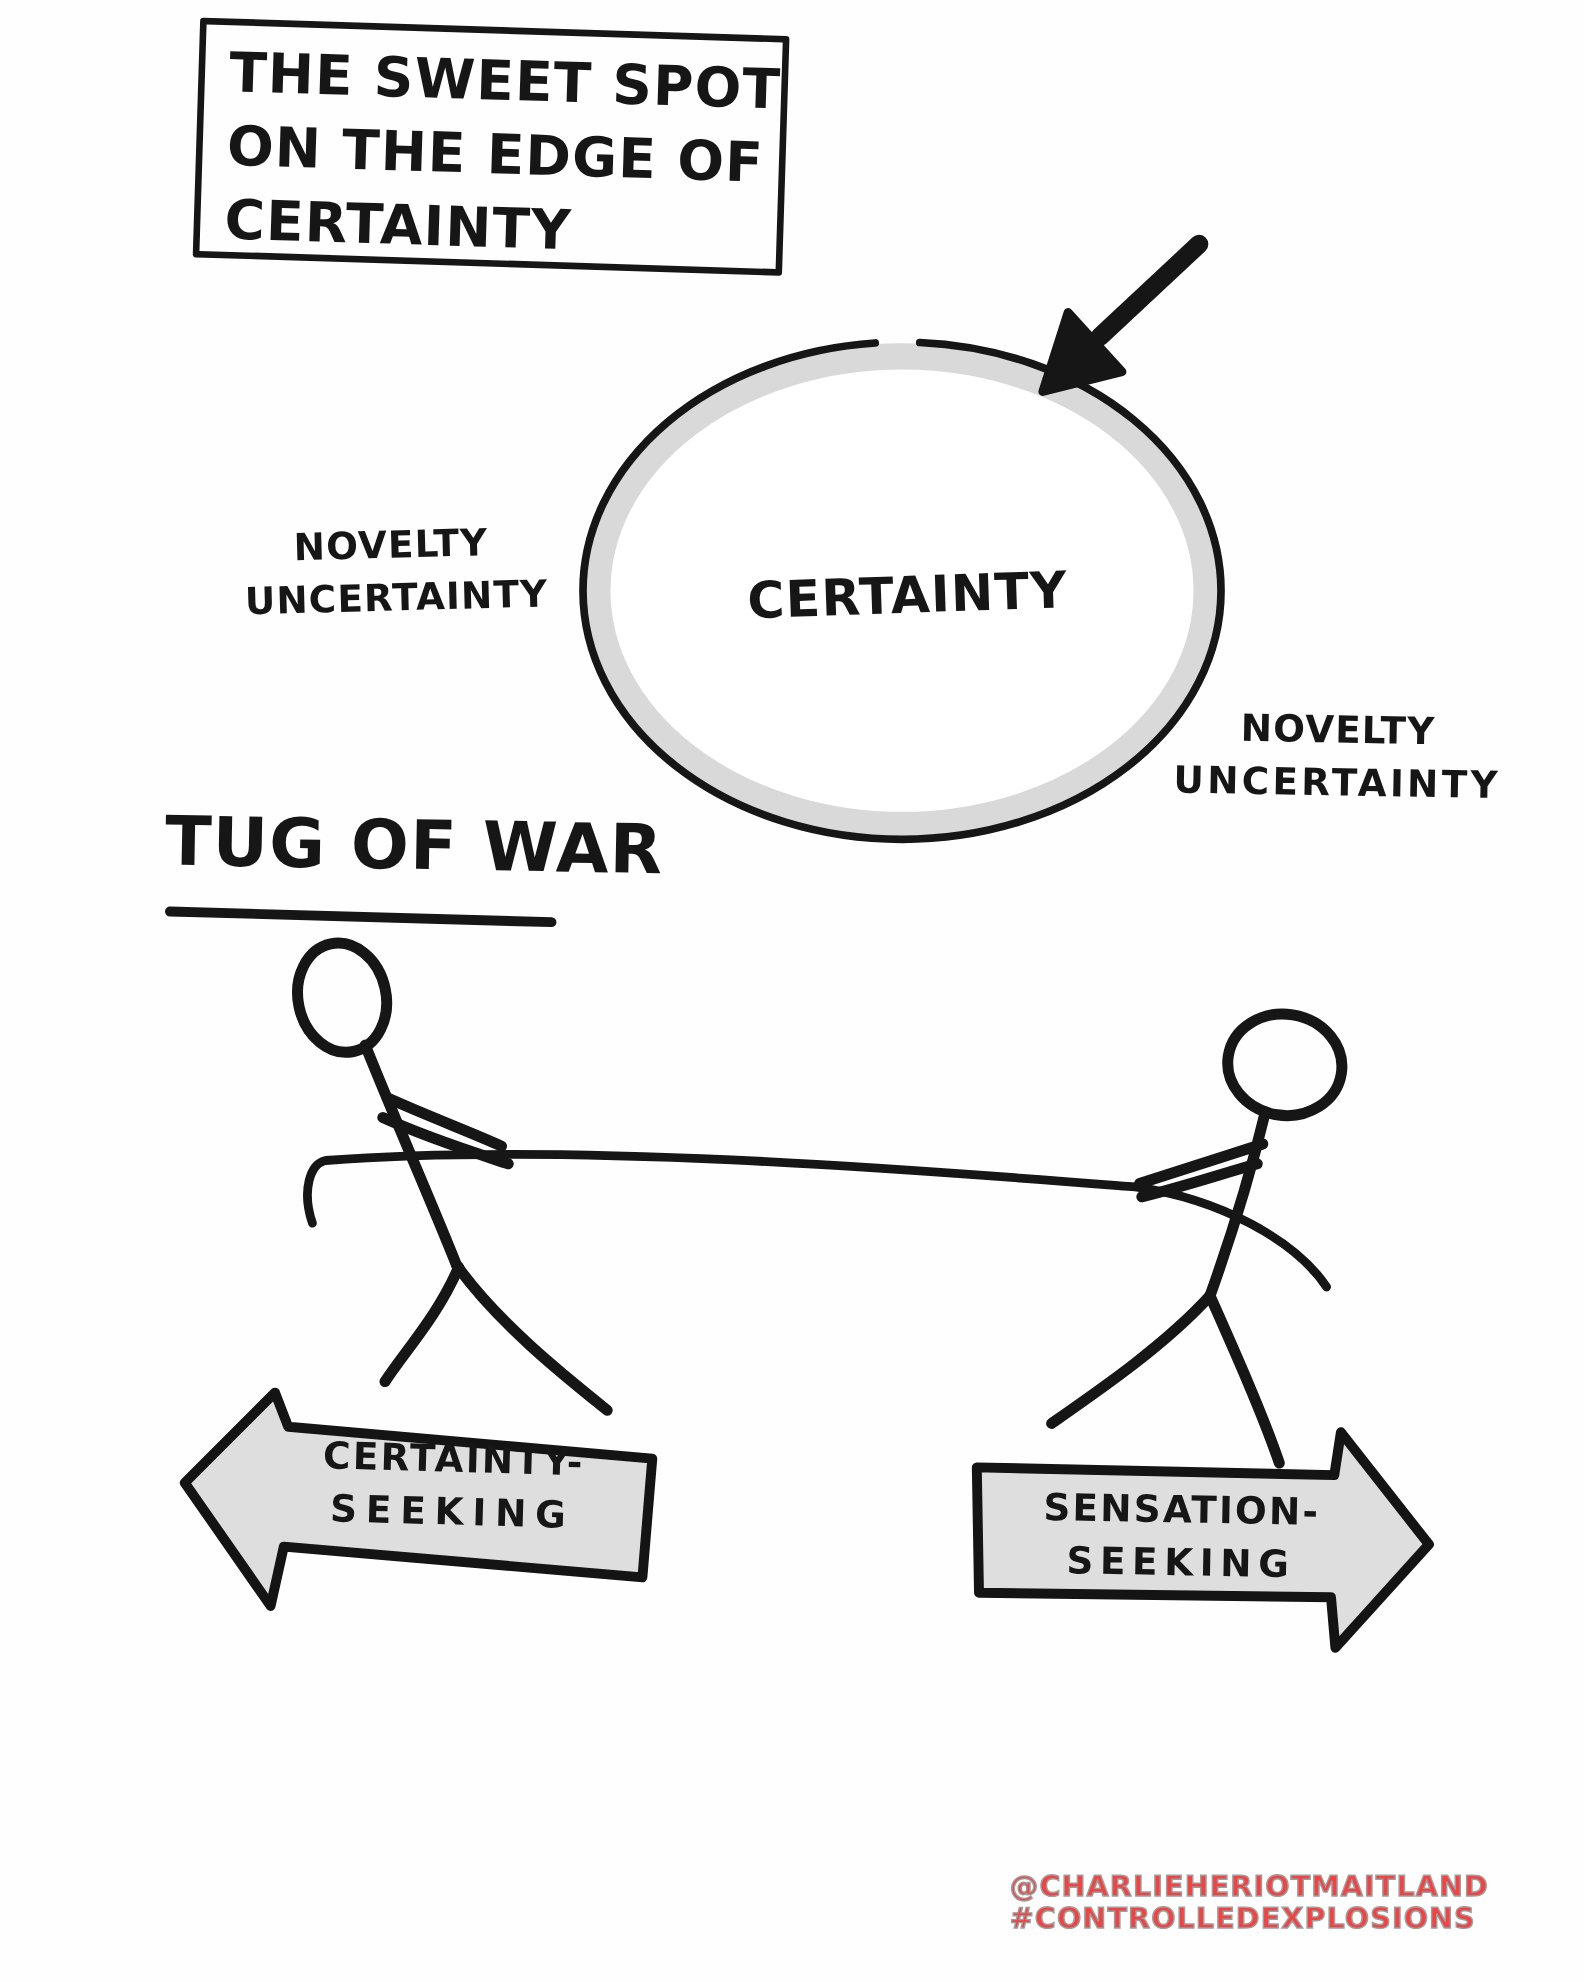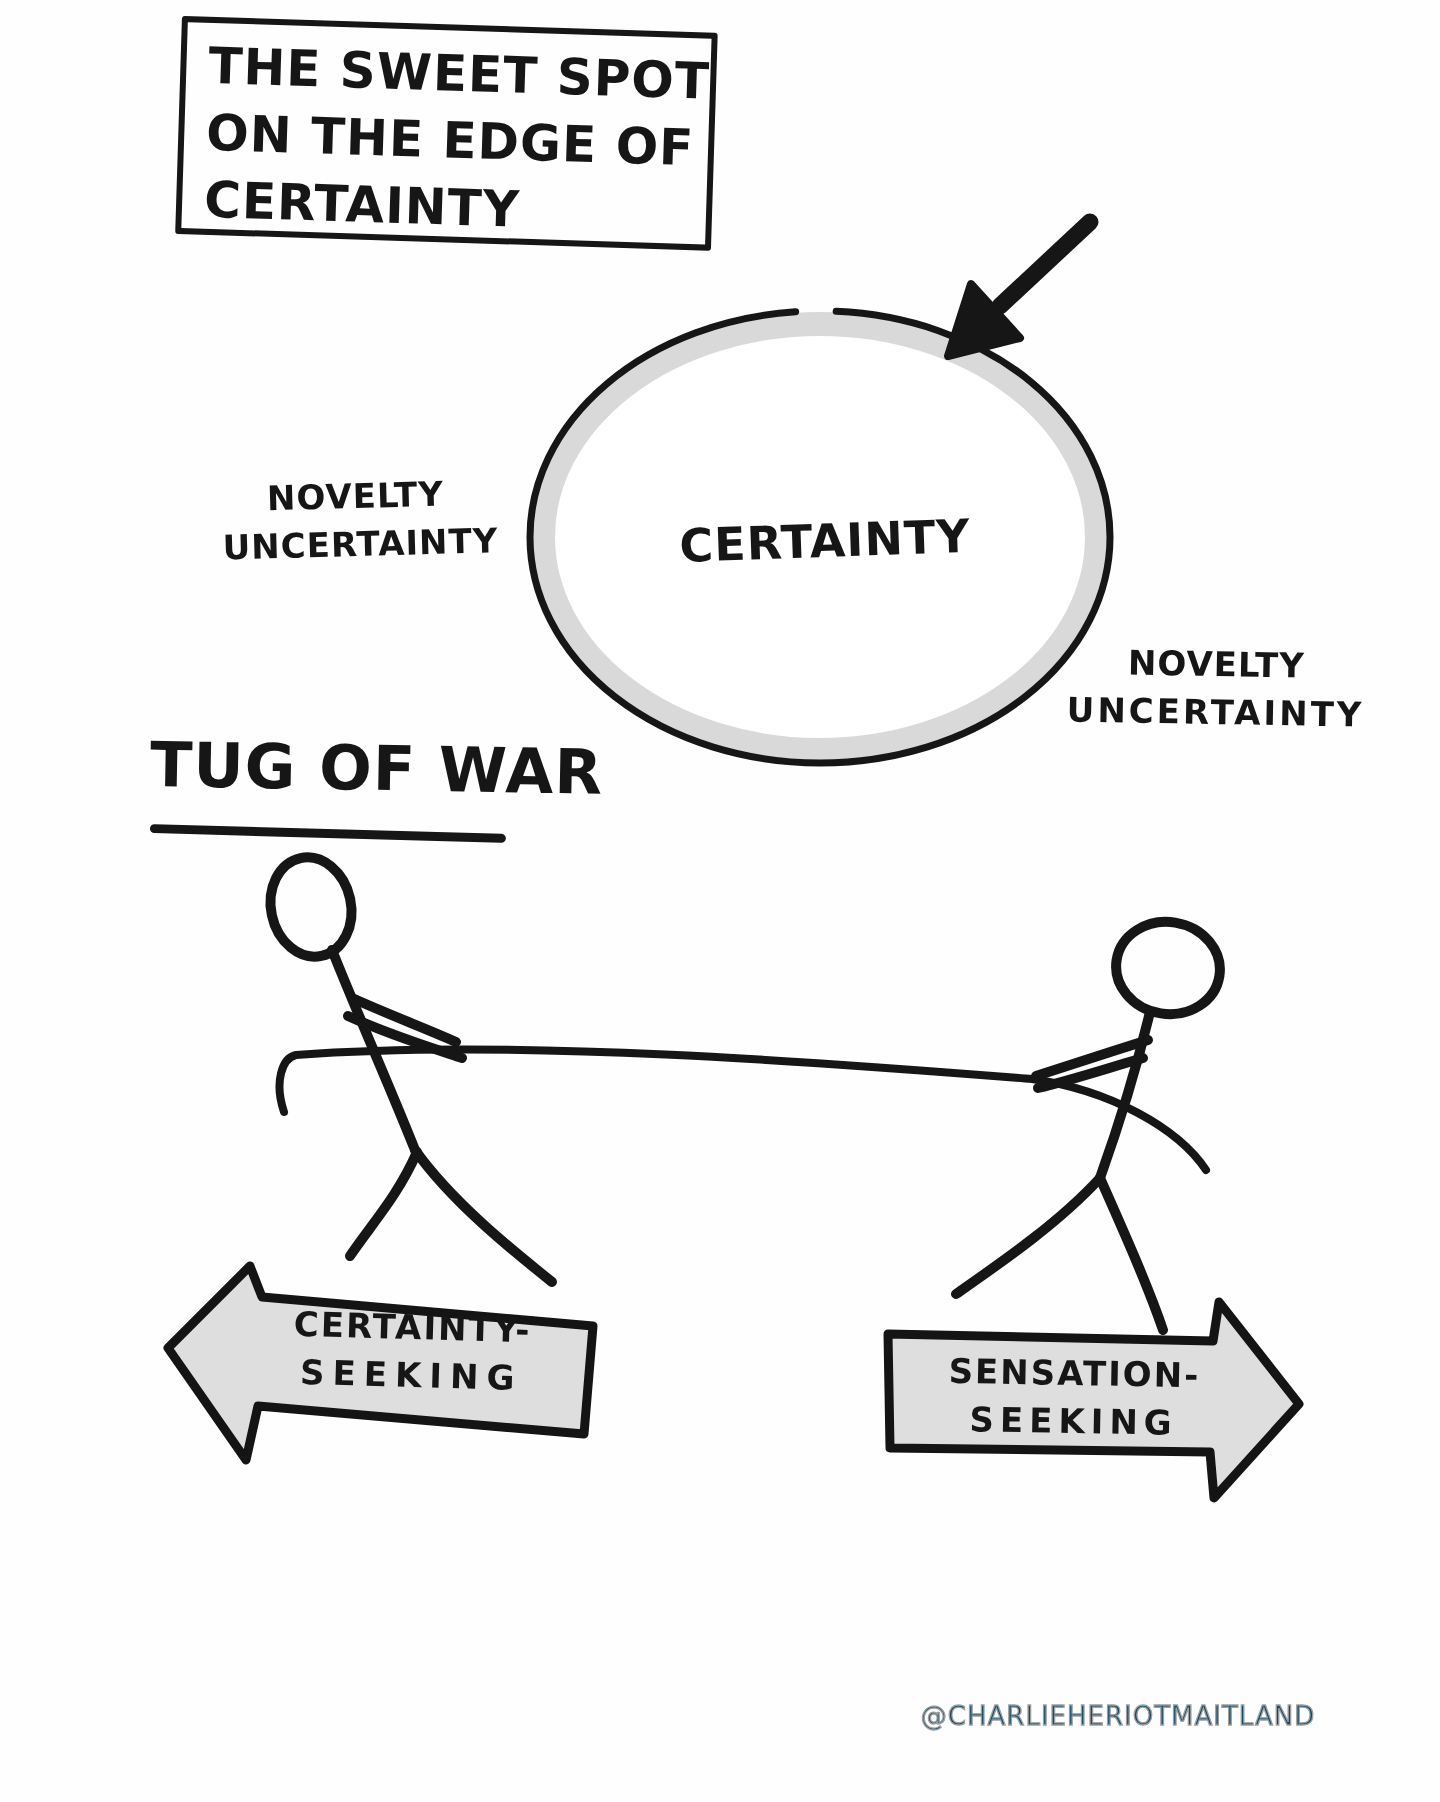--- a/index.html
+++ b/index.html
@@ -29,22 +29,22 @@
   .tug-underline{position:absolute;left:150px;top:824px;width:356px;height:9px;background:#161616;border-radius:5px;transform:rotate(1.6deg);transform-origin:left center;}
   .arrow-label{position:absolute;text-align:center;}
   .arrow-label .a1{font-size:34px;line-height:50px;letter-spacing:2px;}
   .arrow-label .a2{font-size:34px;line-height:46px;letter-spacing:8px;}
   .arrow-label-left{left:262px;top:1302px;width:300px;transform:rotate(1.6deg);}
   .arrow-label-right{left:918px;top:1348px;width:312px;transform:rotate(1deg);}
   .arrow-label-right .a2{letter-spacing:6px;}
   
   .watermark{
     position:absolute;left:918px;top:1702px;width:400px;text-align:center;
-    font-weight:normal;font-size:26px;line-height:29px;letter-spacing:1px;
-    color:#0c4a6e;-webkit-text-stroke:1.3px #9e9e9e;text-transform:uppercase;
+    font-weight:bold;font-size:26px;line-height:29px;letter-spacing:1px;
+    color:#ef4444;-webkit-text-stroke:1.3px #9e9e9e;text-transform:uppercase;
   }
 </style>
 </head>
 <body>
 
 <div class="canvas">
 
   <svg class="sketch" width="1440" height="1802" viewBox="0 0 1440 1802">
 
     <g>
@@ -107,15 +107,16 @@
     <div class="a1">CERTAINTY-</div>
     <div class="a2">SEEKING</div>
   </div>
   <div class="arrow-label arrow-label-right hand">
     <div class="a1">SENSATION-</div>
     <div class="a2">SEEKING</div>
   </div>
 
   <div class="watermark">
     <div>@CHARLIEHERIOTMAITLAND</div>
+    <div>#CONTROLLEDEXPLOSIONS</div>
   </div>
 
 </div>
 
 </body></html>

